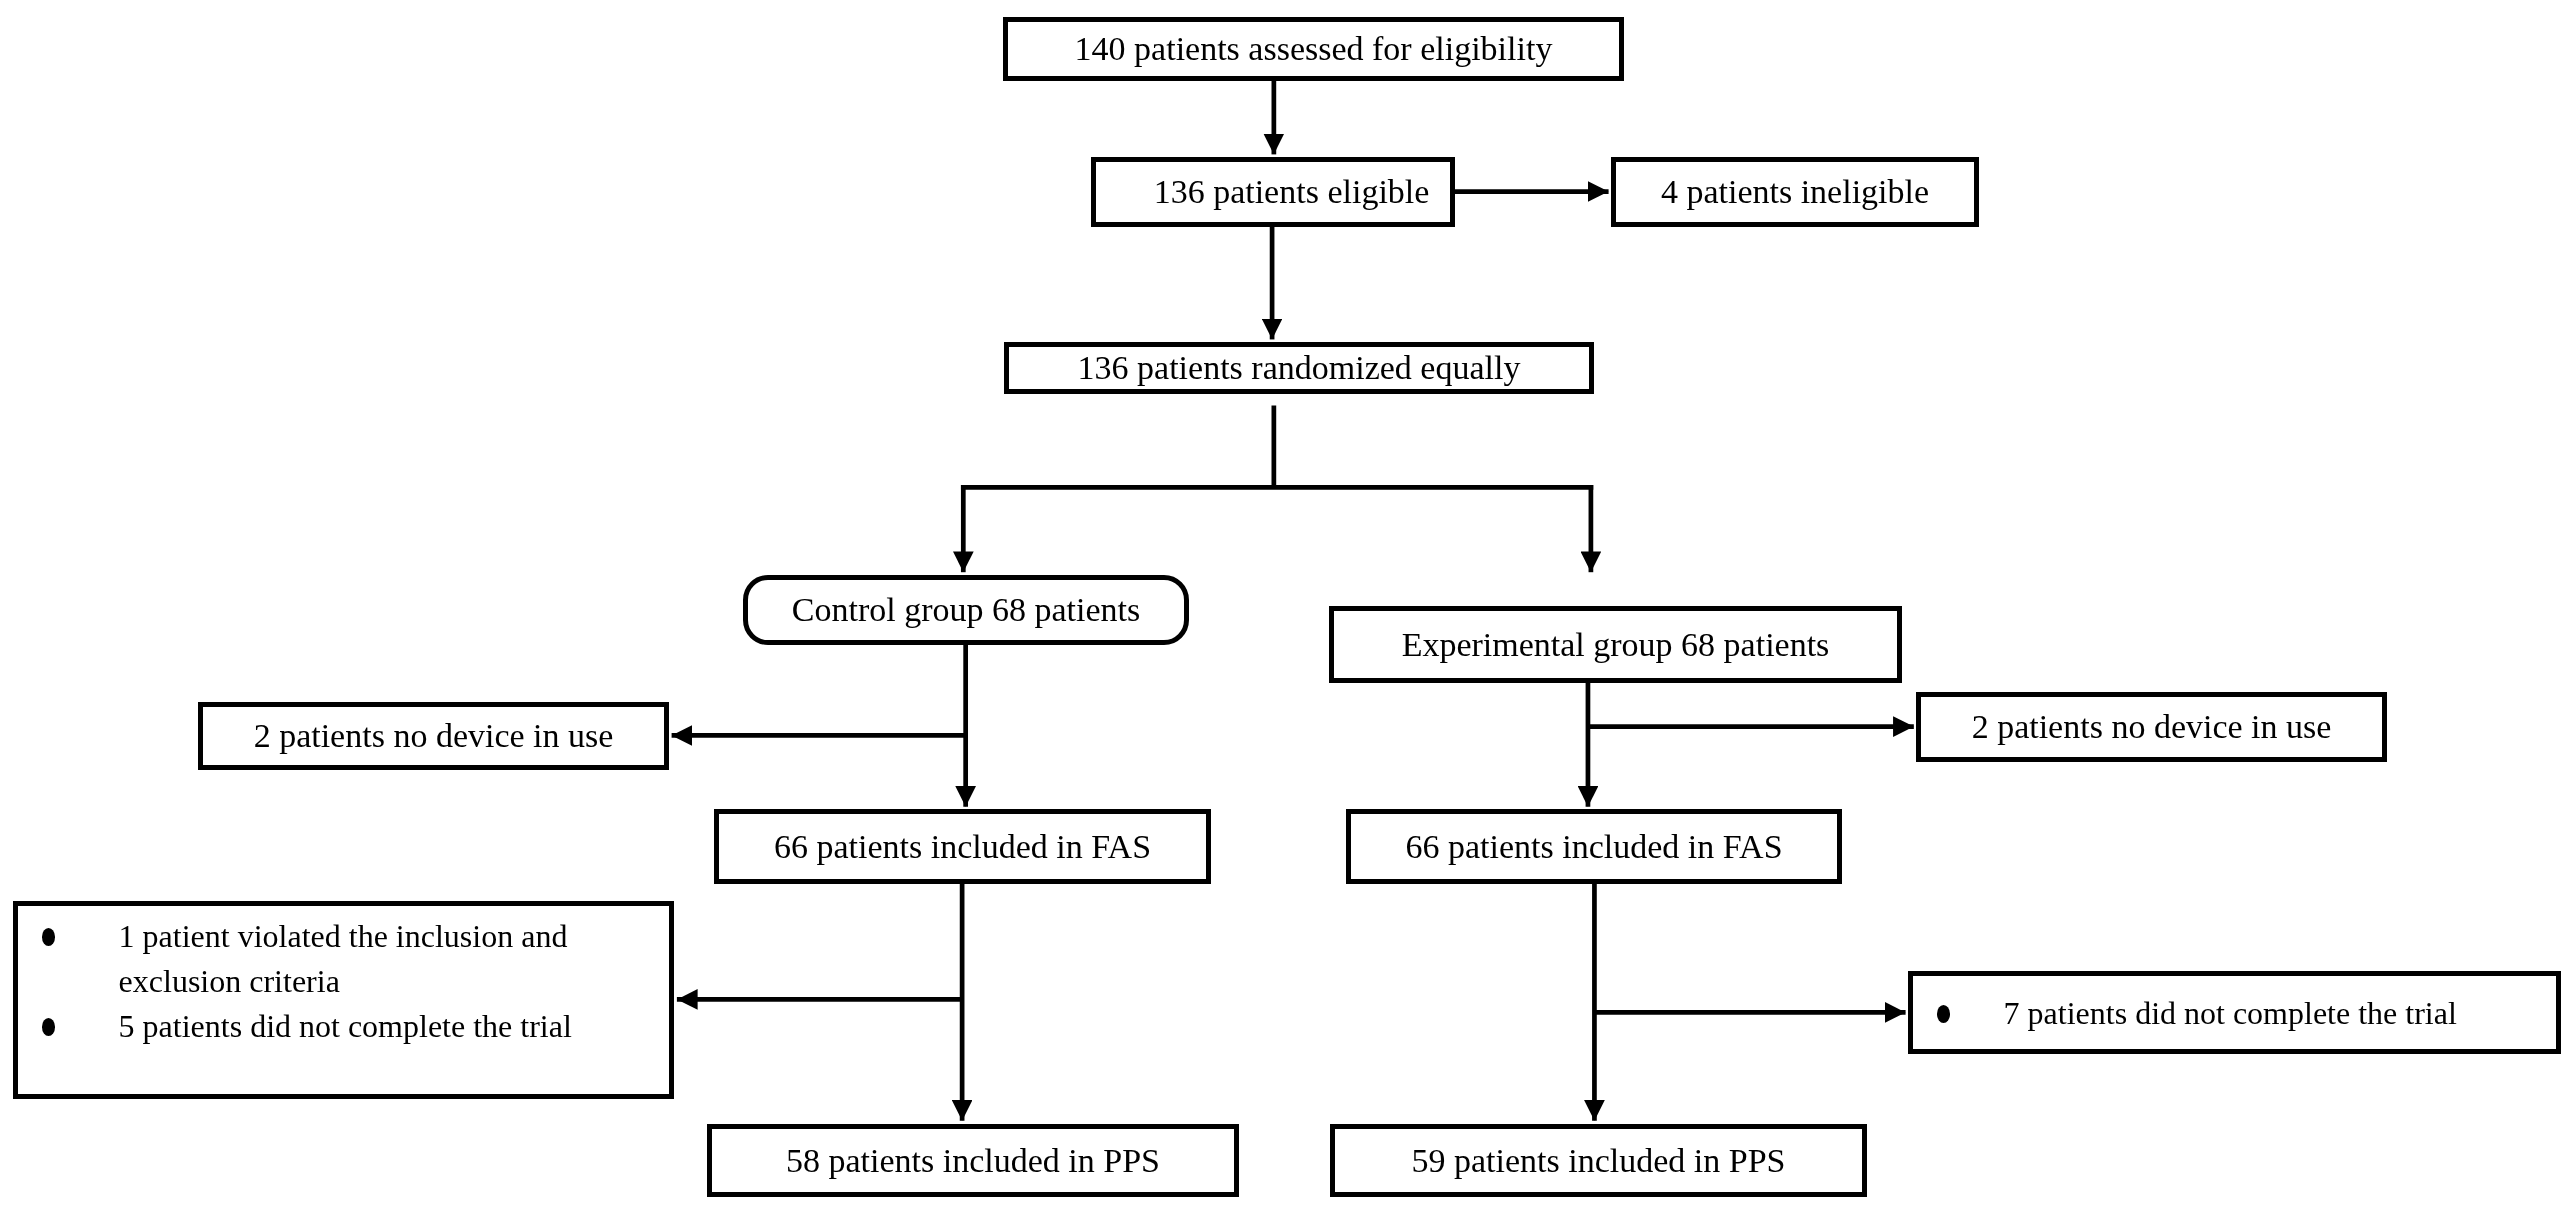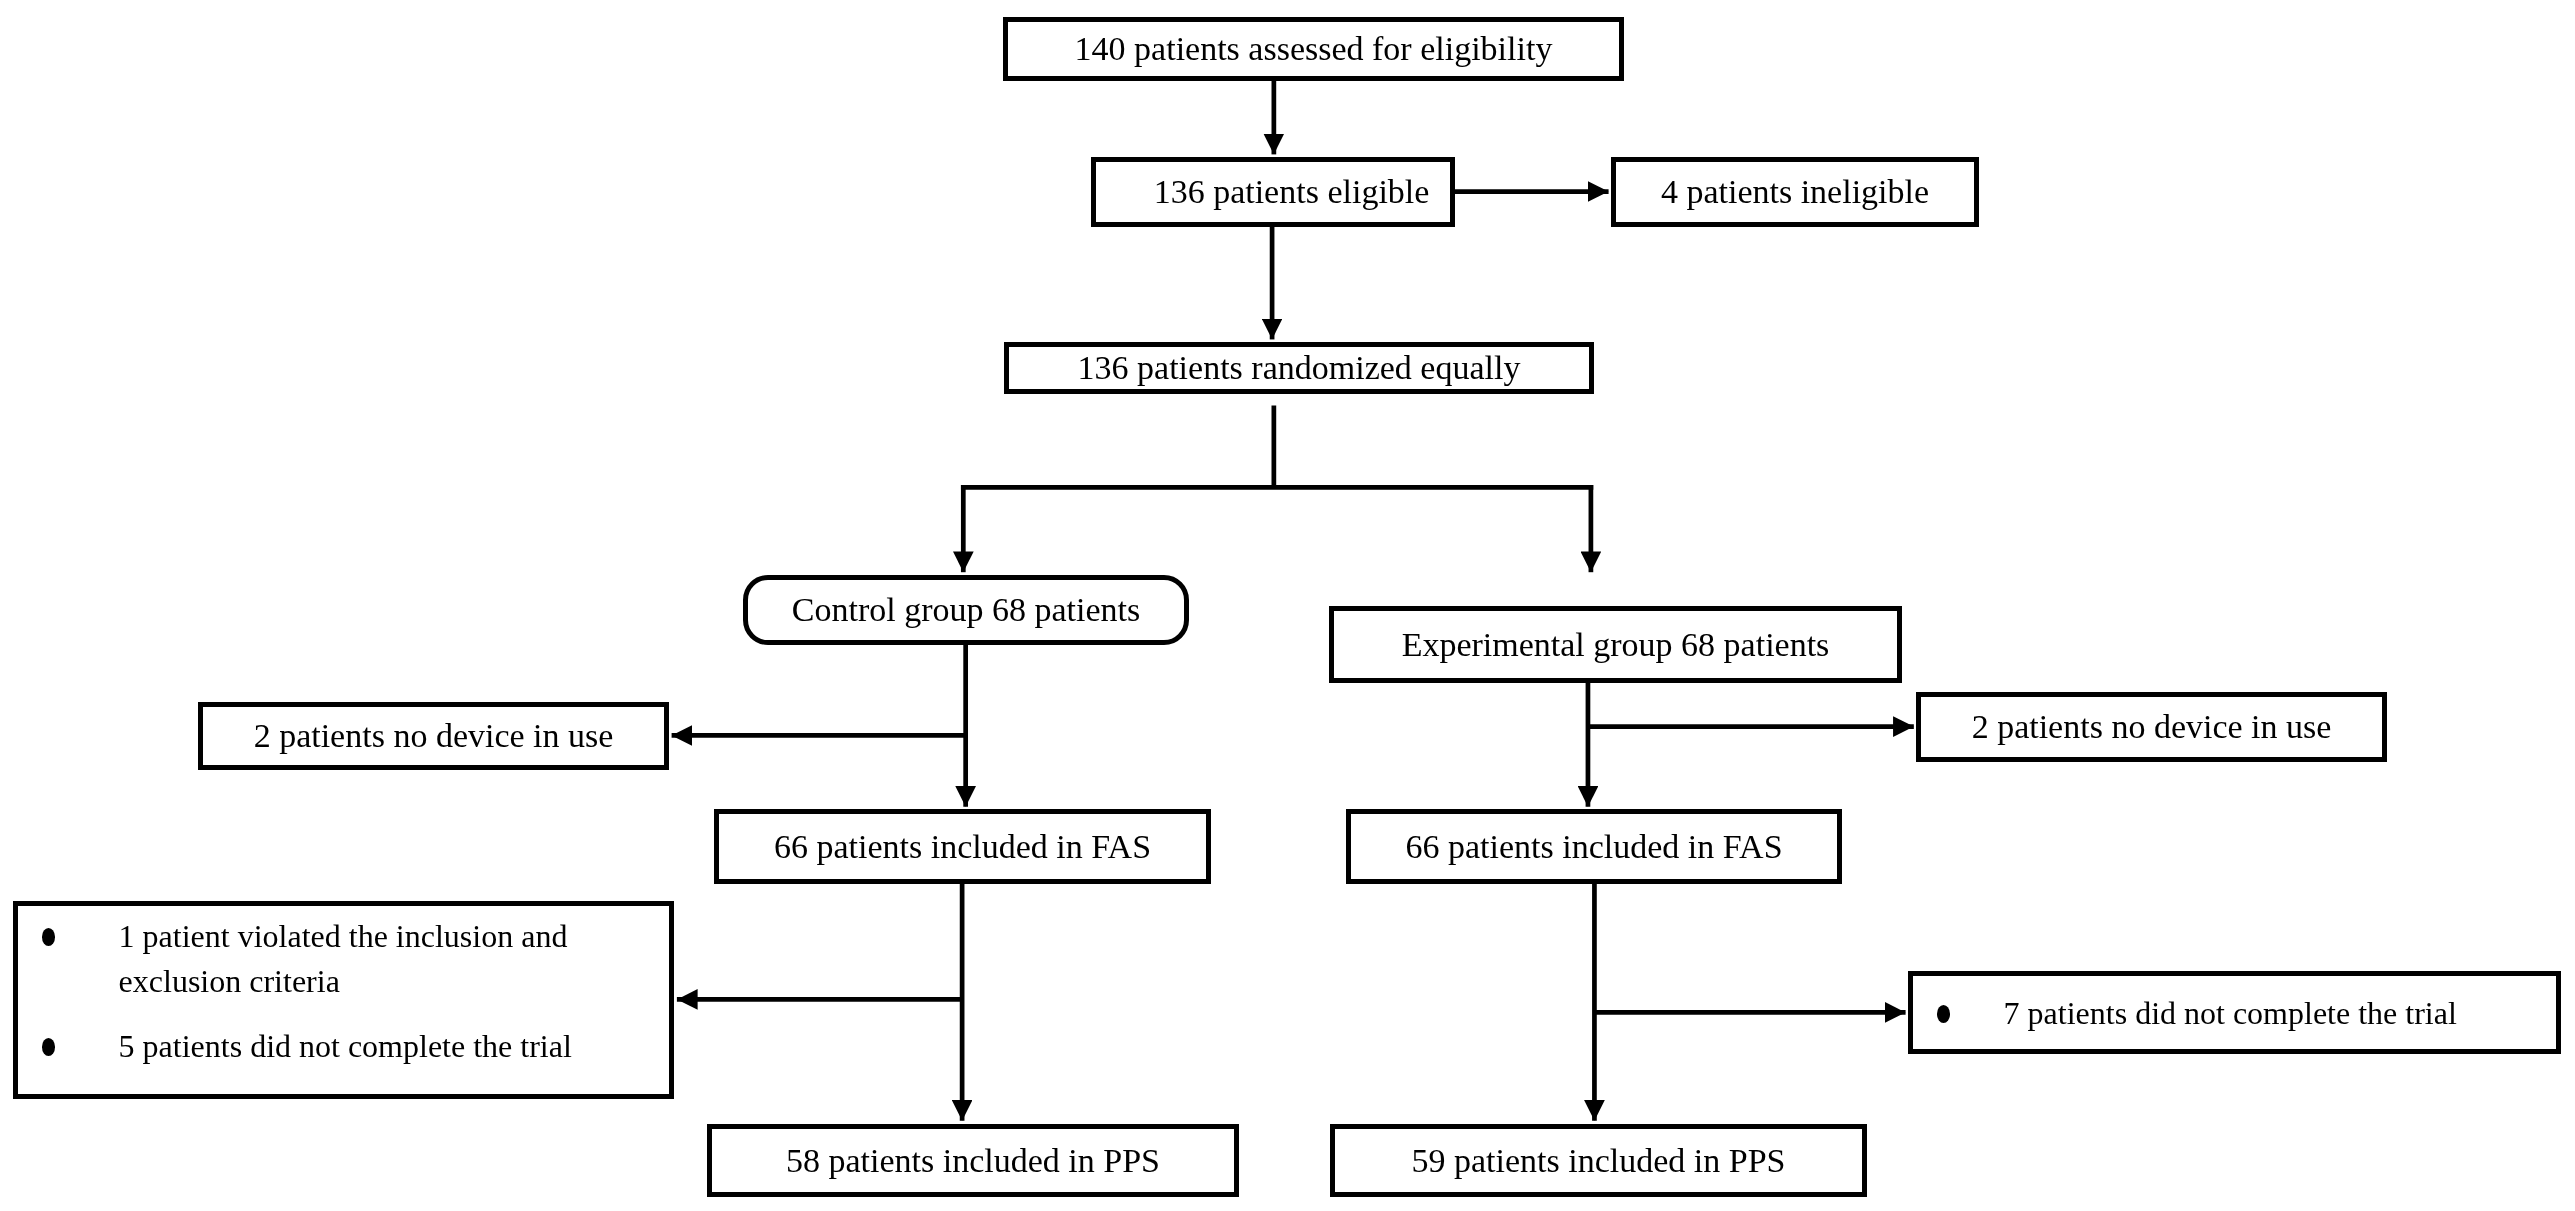--- a/index.html
+++ b/index.html
@@ -136,21 +136,21 @@
   </div>
 
   <div class="box" style="left:714px; top:809px; width:497px; height:75px;">
     <span>66 patients included in FAS</span>
   </div>
 
   <div class="box" style="left:1346px; top:809px; width:496px; height:75px;">
     <span>66 patients included in FAS</span>
   </div>
 
-  <div class="box bullets" style="left:13px; top:901px; width:661px; height:198px;gap:20px;">
+  <div class="box bullets" style="left:13px; top:901px; width:661px; height:198px;">
     <div class="bullet-row">
       <span class="bullet-dot"></span>
       <span class="bullet-text">1 patient violated the inclusion and exclusion criteria</span>
     </div>
     <div class="bullet-row">
       <span class="bullet-dot"></span>
       <span class="bullet-text">5 patients did not complete the trial</span>
     </div>
   </div>
 

